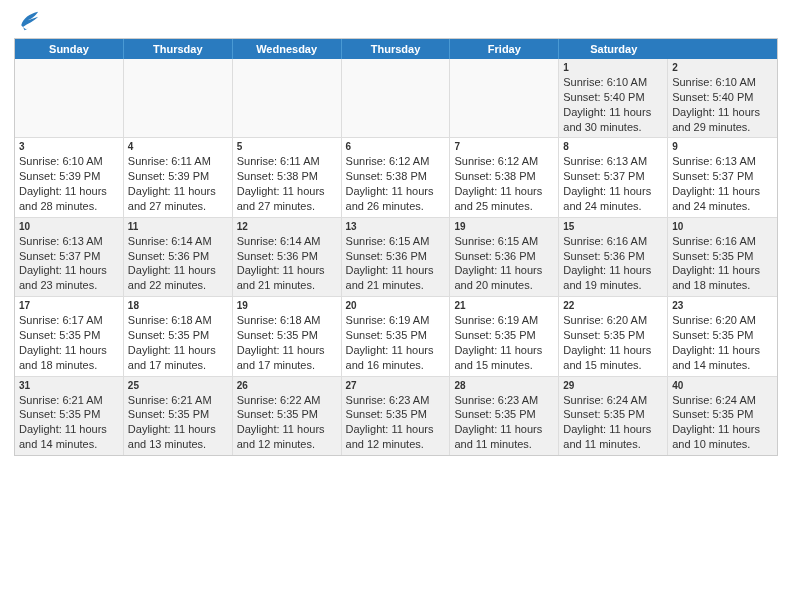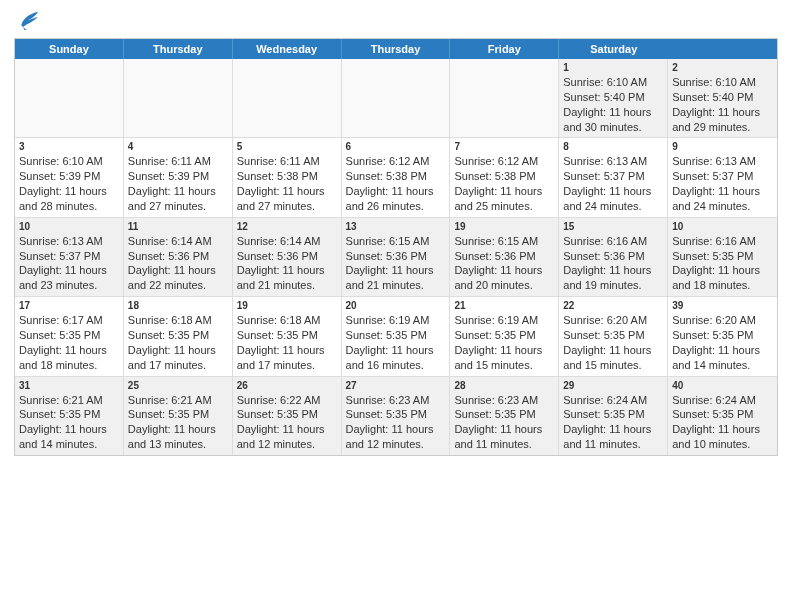--- a/index.html
+++ b/index.html
@@ -234,21 +234,21 @@
           </div>
           <div class="cal-cell">
             <span class="day-num">21</span>
             <div class="cell-info">Sunrise: 6:19 AM<br>Sunset: 5:35 PM<br>Daylight: 11 hours<br>and 15 minutes.</div>
           </div>
           <div class="cal-cell">
             <span class="day-num">22</span>
             <div class="cell-info">Sunrise: 6:20 AM<br>Sunset: 5:35 PM<br>Daylight: 11 hours<br>and 15 minutes.</div>
           </div>
           <div class="cal-cell">
-            <span class="day-num">39</span>
+            <span class="day-num">23</span>
             <div class="cell-info">Sunrise: 6:20 AM<br>Sunset: 5:35 PM<br>Daylight: 11 hours<br>and 14 minutes.</div>
           </div>
         </div>
         <div class="cal-row">
           <div class="cal-cell shaded">
             <span class="day-num">31</span>
             <div class="cell-info">Sunrise: 6:21 AM<br>Sunset: 5:35 PM<br>Daylight: 11 hours<br>and 14 minutes.</div>
           </div>
           <div class="cal-cell shaded">
             <span class="day-num">25</span>

